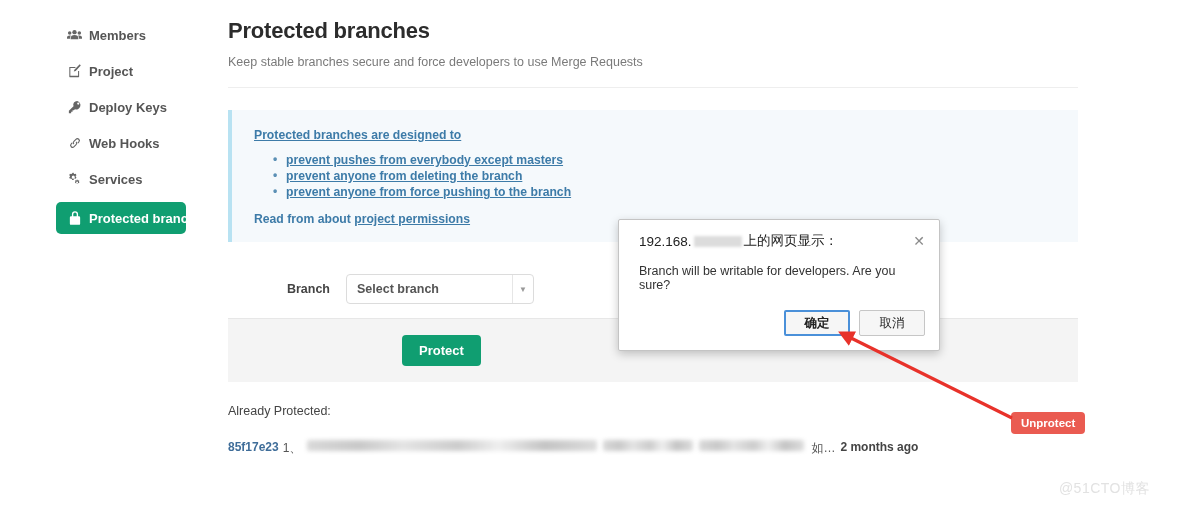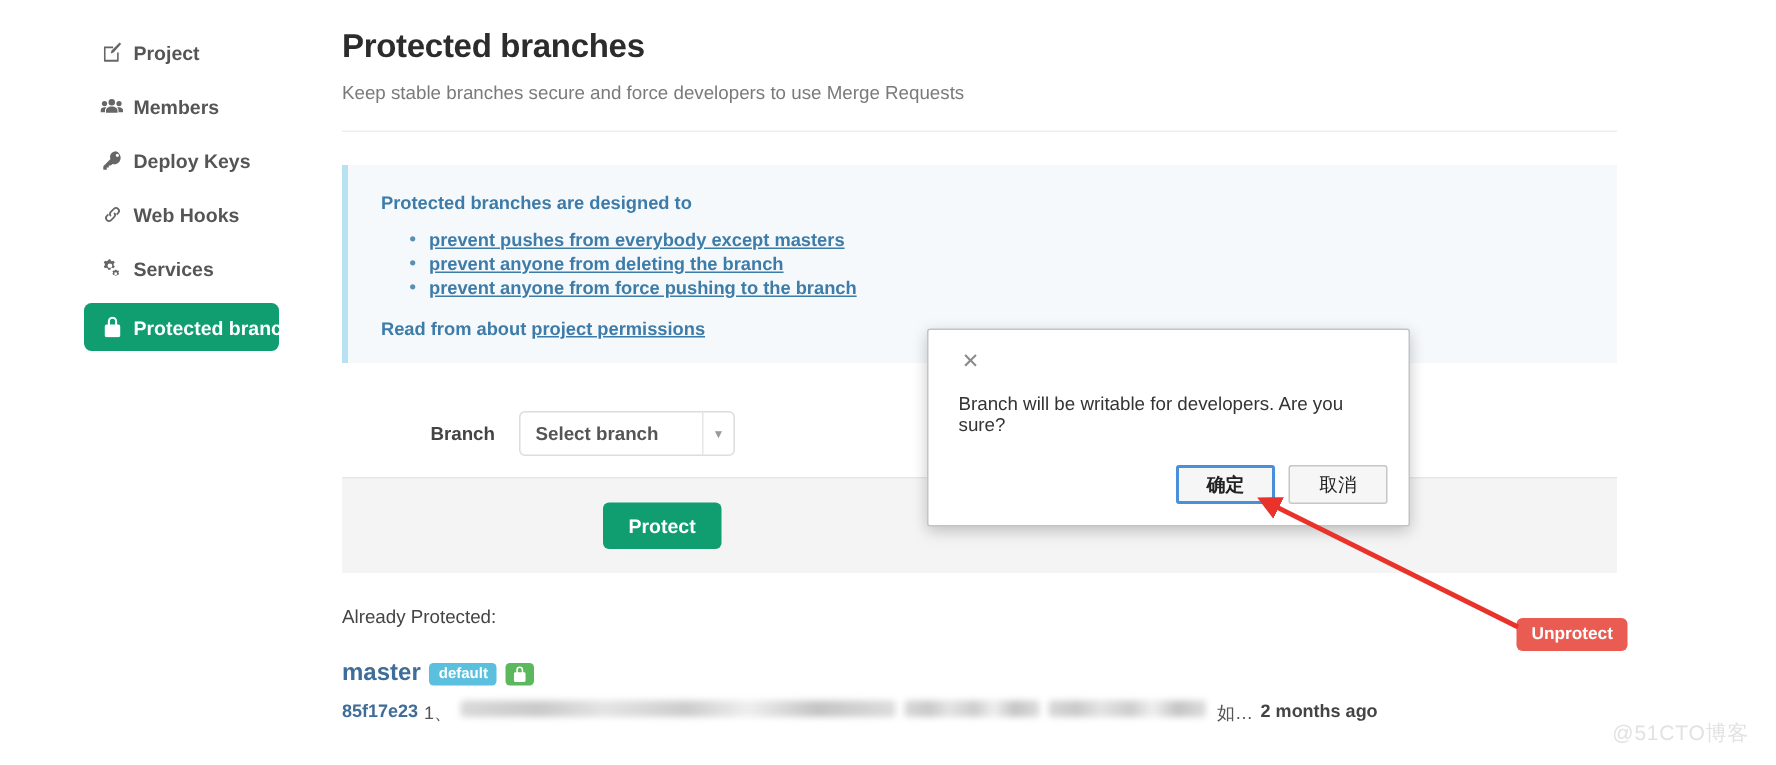--- a/index.html
+++ b/index.html
@@ -104,20 +104,21 @@
     box-sizing: border-box;
     padding: 18px 20px 16px 22px;
     color: #3d6f96;
     font-size: 12px;
   }
   #info-panel .info-head {
     font-weight: bold;
     color: #3d7ba8;
     margin-bottom: 10px;
     font-size: 12.2px;
+    text-decoration: underline;
   }
   #info-panel ul {
     margin: 0 0 12px 0;
     padding-left: 32px;
     list-style: none;
   }
   #info-panel li {
     position: relative;
     font-weight: bold;
     color: #3d7ba8;
@@ -158,21 +159,21 @@
     width: 118px;
     text-align: right;
     padding-right: 16px;
     font-weight: bold;
     color: #444444;
     font-size: 12.5px;
     box-sizing: border-box;
   }
   #branch-select {
     position: relative;
-    width: 144px;
+    width: 188px;
     height: 30px;
     border: 1px solid #dcdcdc;
     border-radius: 4px;
     background: #ffffff;
     display: flex;
     align-items: center;
     cursor: pointer;
     box-sizing: border-box;
   }
   #branch-select .sel-text {
@@ -373,61 +374,61 @@
     left: 0;
     top: 0;
     width: 1184px;
     height: 510px;
     pointer-events: none;
   }
 
   
   #watermark {
     position: absolute;
-    right: 18px;
+    right: 34px;
     bottom: 12px;
     color: #e2e2e2;
     font-size: 14px;
     letter-spacing: 0.5px;
   }
 </style>
 </head>
 <body>
 
 <div id="page">
 
   <nav id="sidebar">
-
-    <div class="nav-item">
-      <span class="nav-ico">
-        <svg width="14" height="14" viewBox="0 0 16 16" fill="currentColor">
-          <path d="M1.5 3.5h7v1.2h-5.8v8.8h8.8V8h1.2v6.5a.5.5 0 0 1-.5.5H2a.5.5 0 0 1-.5-.5v-11a.5.5 0 0 1 .5-.5z"></path>
-          <path d="M14.6 1.6 13.4.4 7.3 6.5l-.7 2.2 2.2-.7z"></path>
-        </svg>
-      </span>
-      <span class="nav-label">Project</span>
-    </div>
 
     <div class="nav-item">
       <span class="nav-ico">
         <svg width="15" height="14" viewBox="0 0 18 14" fill="currentColor">
           <circle cx="9" cy="3.6" r="2.6"></circle>
           <circle cx="3.2" cy="4.6" r="2.1"></circle>
           <circle cx="14.8" cy="4.6" r="2.1"></circle>
           <path d="M9 7c-2.8 0-4.6 1.5-4.6 3.2V12h9.2v-1.8C13.6 8.5 11.8 7 9 7z"></path>
           <path d="M3.2 7.6C1.3 7.6 0 8.7 0 10v1.6h3.6v-1.4c0-.9.4-1.8 1.1-2.4-.5-.1-1-.2-1.5-.2z"></path>
           <path d="M14.8 7.6c-.5 0-1 .1-1.5.2.7.6 1.1 1.5 1.1 2.4v1.4H18V10c0-1.3-1.3-2.4-3.2-2.4z"></path>
         </svg>
       </span>
       <span class="nav-label">Members</span>
     </div>
 
     <div class="nav-item">
       <span class="nav-ico">
         <svg width="14" height="14" viewBox="0 0 16 16" fill="currentColor">
+          <path d="M1.5 3.5h7v1.2h-5.8v8.8h8.8V8h1.2v6.5a.5.5 0 0 1-.5.5H2a.5.5 0 0 1-.5-.5v-11a.5.5 0 0 1 .5-.5z"></path>
+          <path d="M14.6 1.6 13.4.4 7.3 6.5l-.7 2.2 2.2-.7z"></path>
+        </svg>
+      </span>
+      <span class="nav-label">Project</span>
+    </div>
+
+    <div class="nav-item">
+      <span class="nav-ico">
+        <svg width="14" height="14" viewBox="0 0 16 16" fill="currentColor">
           <path d="M10.5 1a4.5 4.5 0 0 0-4.2 6.1L1 12.4V15h2.6v-1.6h1.6v-1.6h1.6l1.1-1.1A4.5 4.5 0 1 0 10.5 1zm1.2 4.3a1.25 1.25 0 1 1 0-2.5 1.25 1.25 0 0 1 0 2.5z"></path>
         </svg>
       </span>
       <span class="nav-label">Deploy Keys</span>
     </div>
 
     <div class="nav-item">
       <span class="nav-ico">
         <svg width="14" height="14" viewBox="0 0 16 16" fill="currentColor">
           <path d="M6.3 9.7a2.9 2.9 0 0 1 0-4.1l2.3-2.3a2.9 2.9 0 1 1 4.1 4.1l-1.1 1.1-.9-.9 1.1-1.1a1.6 1.6 0 0 0-2.3-2.3L7.2 6.5a1.6 1.6 0 0 0 0 2.3z"></path>
@@ -483,46 +484,42 @@
         </div>
       </div>
       <div id="protect-row">
         <button id="protect-button">Protect</button>
       </div>
     </section>
 
     <div id="already-title">Already Protected:</div>
 
     <div id="branch-entry">
-      <div id="branch-name-line">
-        <span id="branch-name">master</span>
-        <span class="badge badge-default">default</span>
-        <span class="badge badge-lock">
-          <svg width="9" height="11" viewBox="0 0 14 16" fill="#ffffff">
-            <path d="M7 0a3.6 3.6 0 0 0-3.6 3.6V6H2.4A1.4 1.4 0 0 0 1 7.4v7.2A1.4 1.4 0 0 0 2.4 16h9.2a1.4 1.4 0 0 0 1.4-1.4V7.4A1.4 1.4 0 0 0 11.6 6h-1V3.6A3.6 3.6 0 0 0 7 0zm0 1.6a2 2 0 0 1 2 2V6H5V3.6a2 2 0 0 1 2-2z"></path>
-          </svg>
-        </span>
-      </div>
       <div id="commit-line">
         <span id="commit-sha">85f17e23</span>
         <span id="commit-prefix">1、</span>
         <span class="blur-block" style="width:290px"></span>
         <span class="blur-block" style="width:90px"></span>
         <span class="blur-block" style="width:105px"></span>
         <span id="commit-tail">如…</span>
         <span id="commit-time">2 months ago</span>
       </div>
     </div>
 
   </main>
 
   <button id="unprotect-button">Unprotect</button>
 
   <div id="modal">
     <div id="modal-title-row">
+      <div id="modal-title">
+        <span>192.168.</span>
+        <span id="modal-host-blur"></span>
+        <span>上的网页显示：</span>
+      </div>
       <div id="modal-close">✕</div>
     </div>
     <div id="modal-message">Branch will be writable for developers. Are you sure?</div>
     <div id="modal-buttons">
       <button class="modal-btn primary">确定</button>
       <button class="modal-btn">取消</button>
     </div>
   </div>
 
   <svg id="arrow-svg">

